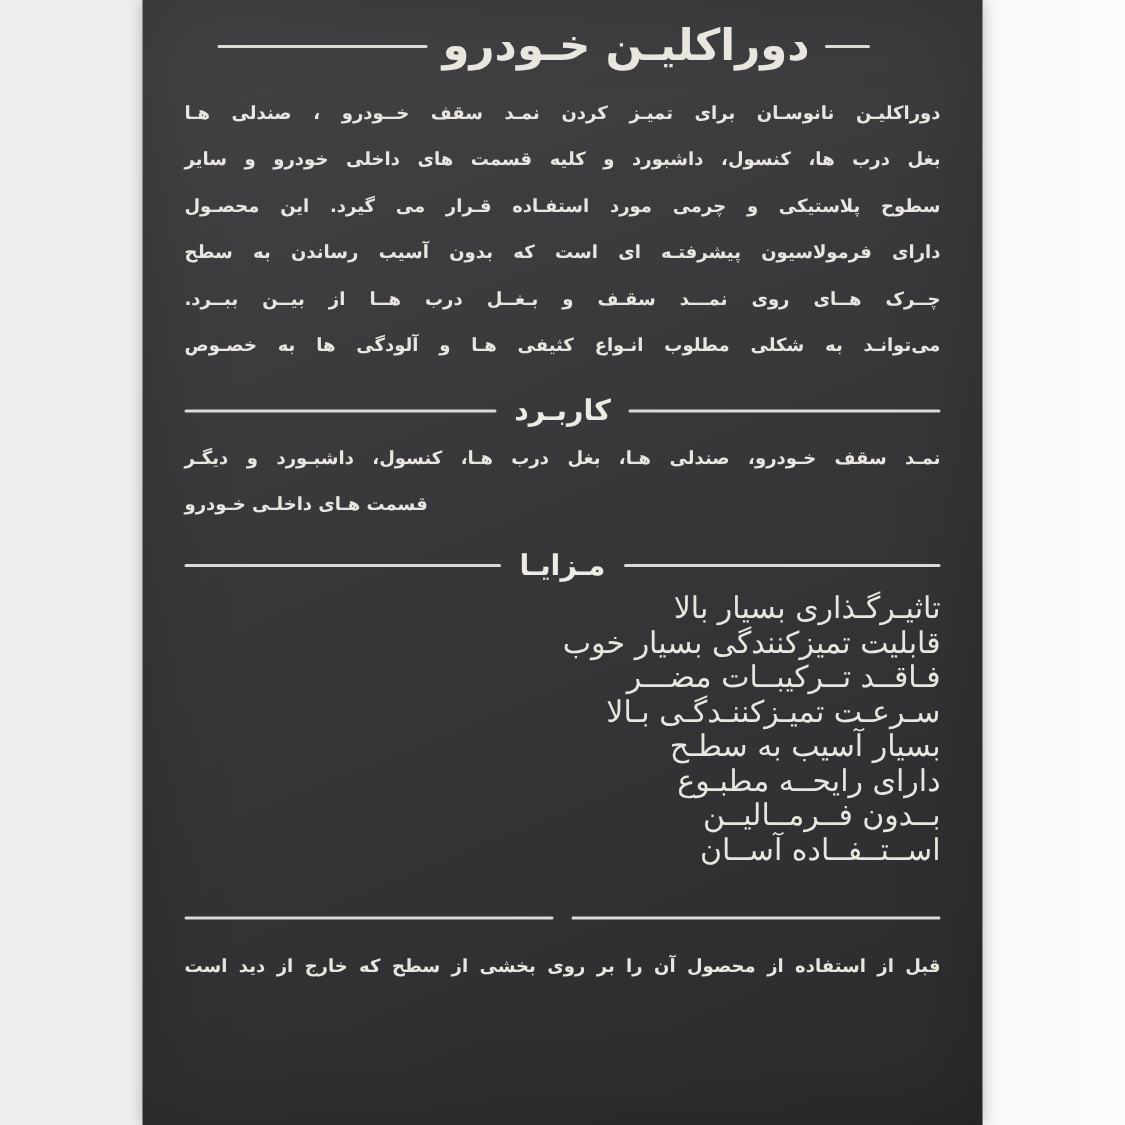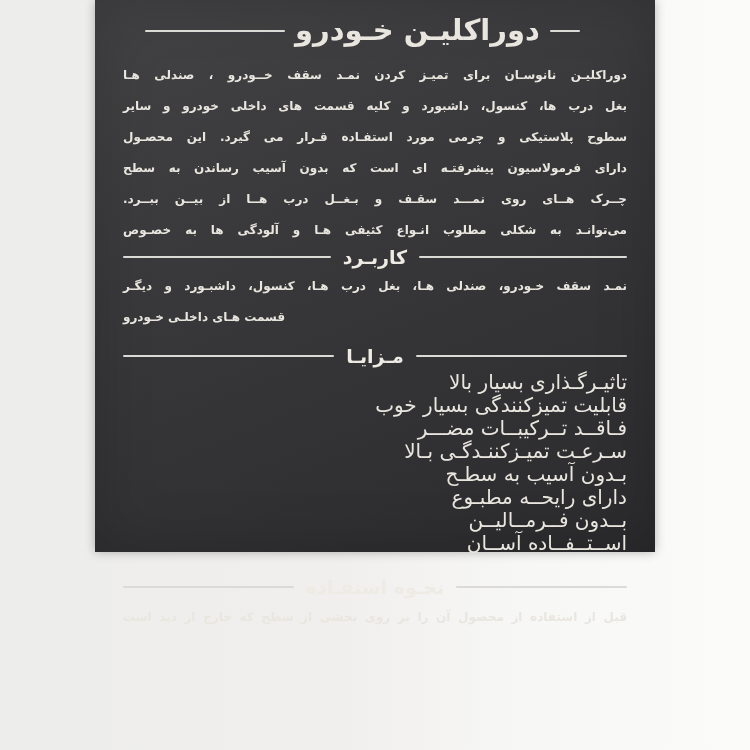--- a/index.html
+++ b/index.html
@@ -8,21 +8,21 @@
     font-family: "DejaVu Sans", sans-serif;
     overflow: hidden;
   }
   body {
     background: linear-gradient(90deg, #ededeb 0%, #f0efed 45%, #f7f7f6 70%, #fbfbfa 100%);
     position: relative;
   }
   .label-card {
     position: absolute;
     left: 95px; top: 0;
-    width: 560px; height: 552px;
+    width: 560px; height: 750px;
     background: linear-gradient(158deg, #434345 0%, #3a3a3c 35%, #333335 65%, #2b2b2d 100%);
     box-shadow: 0 0 10px rgba(0,0,0,0.28), inset 0 0 60px rgba(0,0,0,0.18);
     color: #e9e6df;
     direction: rtl;
     padding: 10px 28px 8px 28px;
     display: flex;
     flex-direction: column;
   }
   .title-row {
     display: flex;
@@ -61,21 +61,21 @@
     gap: 12px;
     height: 26px;
   }
   .section-header .rule { flex: 1 1 auto; }
   .section-heading {
     font-size: 19px;
     font-weight: bold;
     white-space: nowrap;
     color: #eeebe4;
   }
-  .usage-header    { }
+  .usage-header    { margin-top: 15px; }
   .usage-lines     { margin-top: 3px; }
   .benefits-header { margin-top: 12px; }
   .benefits-list   { margin-top: 4px; }
   .benefit-item {
     font-size: 20px;
     font-weight: normal;
     line-height: 23px;
     text-align: right;
   }
   .howto-header { margin-top: 21px; }
@@ -114,29 +114,28 @@
   <div class="section-header benefits-header">
     <div class="rule"></div>
     <div class="section-heading">مـزایـا</div>
     <div class="rule"></div>
   </div>
   <div class="benefits-list">
     <div class="benefit-item">تاثیـرگـذاری بسیار بالا</div>
     <div class="benefit-item">قابلیت تمیزکنندگی بسیار خوب</div>
     <div class="benefit-item">فـاقــد تــرکیبــات مضـــر</div>
     <div class="benefit-item">سـرعـت تمیـزکننـدگـی بـالا</div>
-    <div class="benefit-item">بـدون آسیب به سطـح</div>
+    <div class="benefit-item">بسیار آسیب به سطـح</div>
     <div class="benefit-item">دارای رایحــه مطبـوع</div>
     <div class="benefit-item">بــدون فــرمــالیــن</div>
     <div class="benefit-item">اســتــفــاده آســان</div>
   </div>
 
   <div class="section-header howto-header">
     <div class="rule"></div>
-    <div class="section-heading">نحـوه استفـاده</div>
     <div class="rule"></div>
   </div>
   <div class="howto-lines">
     <div class="tline just">قبل از استفاده از محصول آن را بر روی بخشی از سطح که خارج از دید است</div>
 
   </div>
 
 </div>
 
 </body></html>

